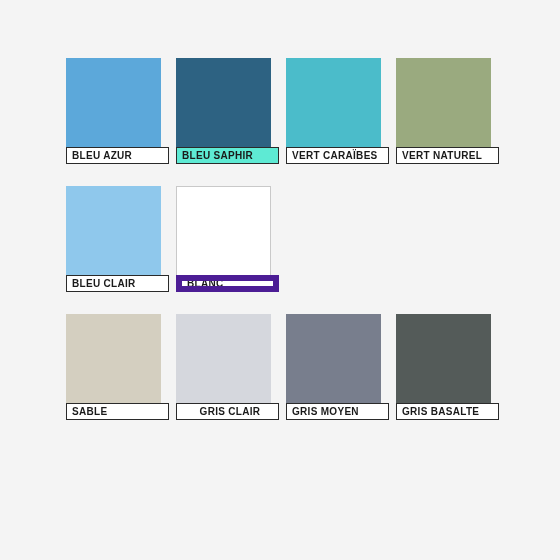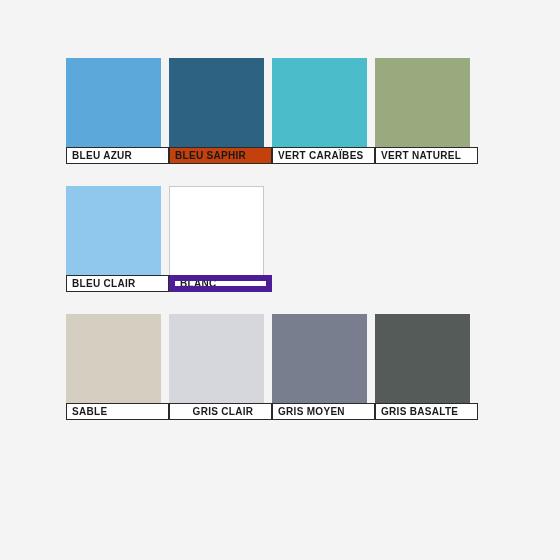--- a/index.html
+++ b/index.html
@@ -27,21 +27,21 @@
     flex-direction: row;
     justify-content: flex-start;
     padding-left: 66px;
     margin-bottom: 30px;
   }
 
   .swatch-cell {
     position: relative;
     width: 95px;
     height: 98px;
-    margin-right: 8px;
+    margin-right: 15px;
     box-sizing: border-box;
   }
 
   .swatch-chip {
     position: absolute;
     left: 0;
     top: 0;
     width: 95px;
     height: 98px;
     box-sizing: border-box;
@@ -91,21 +91,21 @@
 
 <div class="swatch-row">
       <div class="swatch-cell">
         <div class="swatch-chip" style="background: rgb(92, 168, 218);"></div>
         <div class="swatch-label" style="background: rgb(255, 255, 255);">
           <span class="swatch-label-text" style="color: rgb(26, 26, 26);">BLEU AZUR</span>
         </div>
       </div>
       <div class="swatch-cell">
         <div class="swatch-chip" style="background: rgb(45, 98, 130);"></div>
-        <div class="swatch-label" style="background: #c2410c;">
+        <div class="swatch-label" style="background: #5eead4;">
           <span class="swatch-label-text" style="color: rgb(26, 26, 26);">BLEU SAPHIR</span>
         </div>
       </div>
       <div class="swatch-cell">
         <div class="swatch-chip" style="background: rgb(75, 188, 202);"></div>
         <div class="swatch-label" style="background: rgb(255, 255, 255);">
           <span class="swatch-label-text" style="color: rgb(26, 26, 26);">VERT CARAÏBES</span>
         </div>
       </div>
       <div class="swatch-cell">

